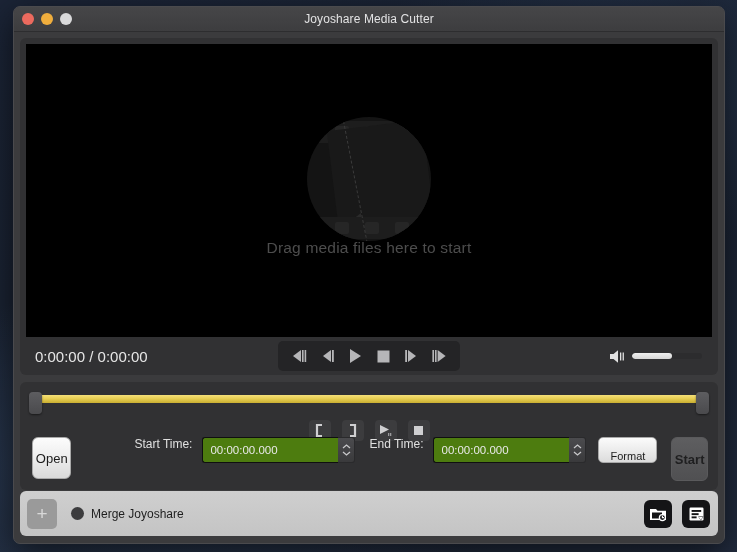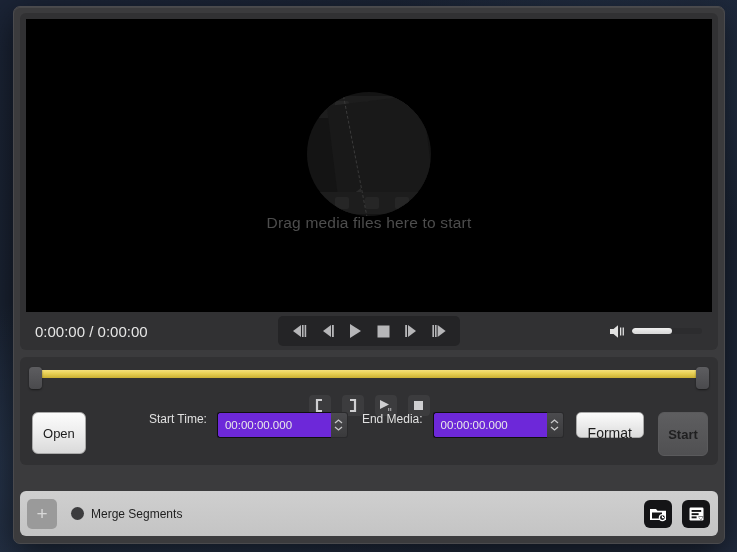--- a/index.html
+++ b/index.html
@@ -285,22 +285,22 @@
     font-size: 12px;
     color: #e0e0e0;
     white-space: nowrap;
   }
   .time-field {
     display: flex;
     align-items: stretch;
     height: 26px;
   }
   .time-input {
-    width: 114px;
-    background: #6d28d9;
+    width: 136px;
+    background: #4d7c0f;
     border: 1px solid #0f0f10;
     border-right: none;
     border-radius: 3px 0 0 3px;
     color: #e9e9e9;
     font-size: 11.5px;
     font-family: inherit;
     padding: 0 7px;
   }
   .stepper {
     width: 17px;
@@ -316,21 +316,21 @@
     cursor: pointer;
   }
   .stepper .chev { display: block; }
   #format-button {
     height: 26px;
     padding: 12px 11px;
     border-radius: 5px;
     border: 1px solid #a9a9a9;
     background: linear-gradient(180deg, #fbfbfb 0%, #ececec 50%, #dcdcdc 100%);
     color: #1c1c1c;
-    font-size: 14px;
+    font-size: 11px;
     font-family: inherit;
     cursor: pointer;
   }
   #start-button {
     width: 52px;
     height: 44px;
     border-radius: 6px;
     border: 1px solid #5a5a5c;
     background: linear-gradient(180deg, #5e5e60 0%, #505052 100%);
     color: #1f1f20;
@@ -402,20 +402,28 @@
 
 <div id="desktop">
   <div class="star" style="left:60px;  top:40px;"></div>
   <div class="star" style="left:120px; top:210px;"></div>
   <div class="star" style="left:700px; top:60px; opacity:.4;"></div>
   <div class="star" style="left:660px; top:480px; opacity:.35;"></div>
   <div class="star" style="left:30px;  top:420px; opacity:.45;"></div>
 
   <div id="app-window">
 
+    <div id="titlebar">
+      <div class="lights">
+        <div class="light close"></div>
+        <div class="light min"></div>
+        <div class="light zoom"></div>
+      </div>
+      <div id="window-title">Joyoshare Media Cutter</div>
+    </div>
 
     <div id="video-panel">
 
       <div id="video-stage">
         <div id="drop-graphic">
           <div class="strip-top">
             <div class="perf" style="left:10px;"></div>
             <div class="perf" style="left:40px;"></div>
             <div class="perf" style="left:70px;"></div>
             <div class="perf" style="left:100px;"></div>
@@ -534,21 +542,21 @@
           <div class="stepper">
             <svg class="chev" width="9" height="5" viewBox="0 0 9 5">
                 <polyline points="1,4 4.5,1 8,4" stroke="#c8c8ca" stroke-width="1.3" fill="none"></polyline>
               </svg>
             <svg class="chev" width="9" height="5" viewBox="0 0 9 5">
                 <polyline points="1,1 4.5,4 8,1" stroke="#c8c8ca" stroke-width="1.3" fill="none"></polyline>
               </svg>
           </div>
         </div>
 
-        <span class="field-label" style="margin-left:14px;">End Media:</span>
+        <span class="field-label" style="margin-left:14px;">End Time:</span>
         <div class="time-field" style="margin-left:10px;">
           <input class="time-input" type="text" value="00:00:00.000" style="">
           <div class="stepper">
             <svg class="chev" width="9" height="5" viewBox="0 0 9 5">
                 <polyline points="1,4 4.5,1 8,4" stroke="#c8c8ca" stroke-width="1.3" fill="none"></polyline>
               </svg>
             <svg class="chev" width="9" height="5" viewBox="0 0 9 5">
                 <polyline points="1,1 4.5,4 8,1" stroke="#c8c8ca" stroke-width="1.3" fill="none"></polyline>
               </svg>
           </div>
@@ -558,21 +566,21 @@
 
         <button id="start-button" style="margin-left:14px;font-weight:bold;">Start</button>
       </div>
     </div>
 
     <div id="merge-bar">
       <button id="add-button">+</button>
 
       <div id="merge-check-group">
         <span id="merge-checkbox"></span>
-        <span id="merge-label">Merge Segments</span>
+        <span id="merge-label">Merge Joyoshare</span>
       </div>
 
       <div id="merge-actions">
         <button class="mact">
           <svg width="18" height="16" viewBox="0 0 18 16">
             <path d="M1 3 H7 L8.5 4.8 H17 V14 H1 Z" fill="#fff"></path>
             <rect x="3" y="6.5" width="10" height="6" fill="#141416"></rect>
             <circle cx="13.4" cy="11.6" r="3.6" fill="#fff"></circle>
             <circle cx="13.4" cy="11.6" r="2.4" fill="#141416"></circle>
             <path d="M13.4 9.7 V11.6 H15.1" stroke="#fff" stroke-width="1.1" fill="none"></path>

